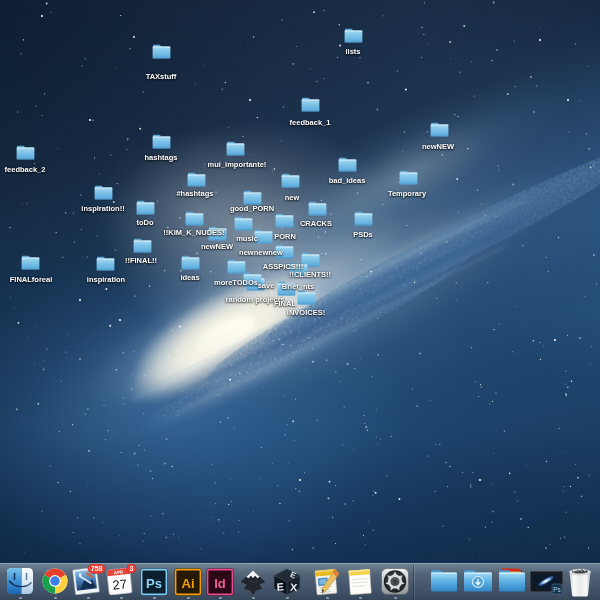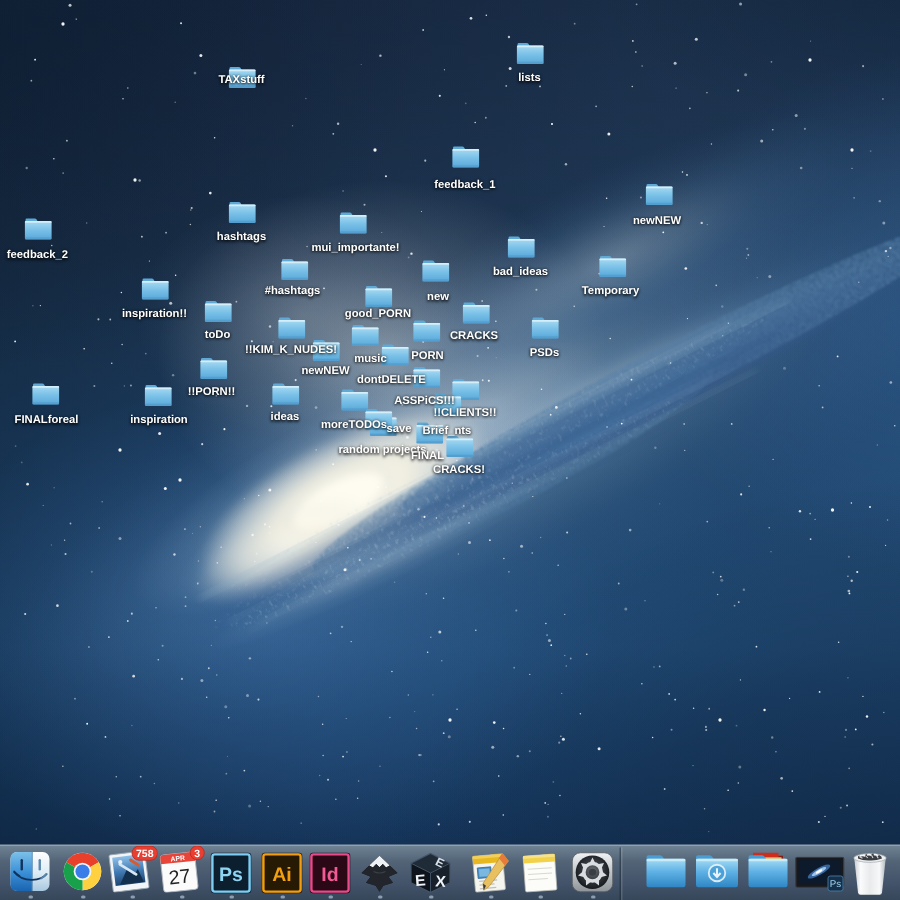--- a/index.html
+++ b/index.html
@@ -589,21 +589,21 @@
       <circle cx="514.0" cy="367.8" r="0.4" fill="#fff" opacity="0.44"></circle>
       <circle cx="470.6" cy="484.6" r="0.7" fill="#fff" opacity="0.54"></circle>
       <circle cx="480.5" cy="384.4" r="0.6" fill="#fff" opacity="0.76"></circle>
 </svg>
 <div class="fi" style="left:151.5px;top:44px"><svg width="19" height="15" viewBox="0 0 19 15">
         <path d="M1,3.2 L1,1.6 Q1,0.7 1.9,0.7 L7.2,0.7 Q8,0.7 8.4,1.4 L9.2,2.6 Z" fill="#5ea9d6"></path>
         <rect x="0.6" y="2.4" width="17.8" height="12.2" rx="1" fill="url(#fg)"></rect>
         <rect x="0.6" y="2.4" width="17.8" height="1.1" rx="0.5" fill="#d8f1fa" opacity="0.9"></rect>
         <rect x="0.6" y="13.2" width="17.8" height="1.4" rx="0.6" fill="#4f95c4" opacity="0.55"></rect>
       </svg></div>
-<div class="fl" style="left:116.0px;top:48px;width:90px">TAXstuff</div>
+<div class="fl" style="left:116.0px;top:72px;width:90px">TAXstuff</div>
 <div class="fi" style="left:343.5px;top:28px"><svg width="19" height="15" viewBox="0 0 19 15">
         <path d="M1,3.2 L1,1.6 Q1,0.7 1.9,0.7 L7.2,0.7 Q8,0.7 8.4,1.4 L9.2,2.6 Z" fill="#5ea9d6"></path>
         <rect x="0.6" y="2.4" width="17.8" height="12.2" rx="1" fill="url(#fg)"></rect>
         <rect x="0.6" y="2.4" width="17.8" height="1.1" rx="0.5" fill="#d8f1fa" opacity="0.9"></rect>
         <rect x="0.6" y="13.2" width="17.8" height="1.4" rx="0.6" fill="#4f95c4" opacity="0.55"></rect>
       </svg></div>
 <div class="fl" style="left:308.0px;top:47px;width:90px">lists</div>
 <div class="fi" style="left:300.5px;top:97px"><svg width="19" height="15" viewBox="0 0 19 15">
         <path d="M1,3.2 L1,1.6 Q1,0.7 1.9,0.7 L7.2,0.7 Q8,0.7 8.4,1.4 L9.2,2.6 Z" fill="#5ea9d6"></path>
         <rect x="0.6" y="2.4" width="17.8" height="12.2" rx="1" fill="url(#fg)"></rect>
@@ -729,28 +729,28 @@
         <rect x="0.6" y="2.4" width="17.8" height="1.1" rx="0.5" fill="#d8f1fa" opacity="0.9"></rect>
         <rect x="0.6" y="13.2" width="17.8" height="1.4" rx="0.6" fill="#4f95c4" opacity="0.55"></rect>
       </svg></div>
 <div class="fl" style="left:172.0px;top:242px;width:90px">newNEW</div>
 <div class="fi" style="left:253.5px;top:229px"><svg width="19" height="15" viewBox="0 0 19 15">
         <path d="M1,3.2 L1,1.6 Q1,0.7 1.9,0.7 L7.2,0.7 Q8,0.7 8.4,1.4 L9.2,2.6 Z" fill="#5ea9d6"></path>
         <rect x="0.6" y="2.4" width="17.8" height="12.2" rx="1" fill="url(#fg)"></rect>
         <rect x="0.6" y="2.4" width="17.8" height="1.1" rx="0.5" fill="#d8f1fa" opacity="0.9"></rect>
         <rect x="0.6" y="13.2" width="17.8" height="1.4" rx="0.6" fill="#4f95c4" opacity="0.55"></rect>
       </svg></div>
-<div class="fl" style="left:216.0px;top:248px;width:90px">dontDELETE</div>
+<div class="fl" style="left:216.0px;top:248px;width:90px">newnewnew</div>
 <div class="fi" style="left:132.5px;top:238px"><svg width="19" height="15" viewBox="0 0 19 15">
         <path d="M1,3.2 L1,1.6 Q1,0.7 1.9,0.7 L7.2,0.7 Q8,0.7 8.4,1.4 L9.2,2.6 Z" fill="#5ea9d6"></path>
         <rect x="0.6" y="2.4" width="17.8" height="12.2" rx="1" fill="url(#fg)"></rect>
         <rect x="0.6" y="2.4" width="17.8" height="1.1" rx="0.5" fill="#d8f1fa" opacity="0.9"></rect>
         <rect x="0.6" y="13.2" width="17.8" height="1.4" rx="0.6" fill="#4f95c4" opacity="0.55"></rect>
       </svg></div>
-<div class="fl" style="left:96.0px;top:256px;width:90px">!!PORN!!</div>
+<div class="fl" style="left:96.0px;top:256px;width:90px">!!FINAL!!</div>
 <div class="fi" style="left:274.5px;top:244px"><svg width="19" height="15" viewBox="0 0 19 15">
         <path d="M1,3.2 L1,1.6 Q1,0.7 1.9,0.7 L7.2,0.7 Q8,0.7 8.4,1.4 L9.2,2.6 Z" fill="#5ea9d6"></path>
         <rect x="0.6" y="2.4" width="17.8" height="12.2" rx="1" fill="url(#fg)"></rect>
         <rect x="0.6" y="2.4" width="17.8" height="1.1" rx="0.5" fill="#d8f1fa" opacity="0.9"></rect>
         <rect x="0.6" y="13.2" width="17.8" height="1.4" rx="0.6" fill="#4f95c4" opacity="0.55"></rect>
       </svg></div>
 <div class="fl" style="left:238.0px;top:262px;width:90px">ASSPiCS!!!</div>
 <div class="fi" style="left:300.5px;top:252px"><svg width="19" height="15" viewBox="0 0 19 15">
         <path d="M1,3.2 L1,1.6 Q1,0.7 1.9,0.7 L7.2,0.7 Q8,0.7 8.4,1.4 L9.2,2.6 Z" fill="#5ea9d6"></path>
         <rect x="0.6" y="2.4" width="17.8" height="12.2" rx="1" fill="url(#fg)"></rect>
@@ -813,21 +813,21 @@
         <rect x="0.6" y="2.4" width="17.8" height="1.1" rx="0.5" fill="#d8f1fa" opacity="0.9"></rect>
         <rect x="0.6" y="13.2" width="17.8" height="1.4" rx="0.6" fill="#4f95c4" opacity="0.55"></rect>
       </svg></div>
 <div class="fl" style="left:240.0px;top:299px;width:90px">FINAL</div>
 <div class="fi" style="left:296.5px;top:290px"><svg width="19" height="15" viewBox="0 0 19 15">
         <path d="M1,3.2 L1,1.6 Q1,0.7 1.9,0.7 L7.2,0.7 Q8,0.7 8.4,1.4 L9.2,2.6 Z" fill="#5ea9d6"></path>
         <rect x="0.6" y="2.4" width="17.8" height="12.2" rx="1" fill="url(#fg)"></rect>
         <rect x="0.6" y="2.4" width="17.8" height="1.1" rx="0.5" fill="#d8f1fa" opacity="0.9"></rect>
         <rect x="0.6" y="13.2" width="17.8" height="1.4" rx="0.6" fill="#4f95c4" opacity="0.55"></rect>
       </svg></div>
-<div class="fl" style="left:261.0px;top:308px;width:90px">CRACKS!</div>
+<div class="fl" style="left:261.0px;top:308px;width:90px">INVOICES!</div>
 <div id="dock">
 <svg class="di" style="left:6px;top:3px" width="28" height="28" viewBox="0 0 28 28">
 <defs>
           <linearGradient id="fin1" x1="0" y1="0" x2="0" y2="1">
             <stop offset="0" stop-color="#7cc0ea"></stop>
             <stop offset="0.5" stop-color="#3d92d8"></stop>
             <stop offset="1" stop-color="#1a64b0"></stop>
           </linearGradient>
 <linearGradient id="fin2" x1="0" y1="0" x2="0" y2="1">
             <stop offset="0" stop-color="#fdfeff"></stop>

